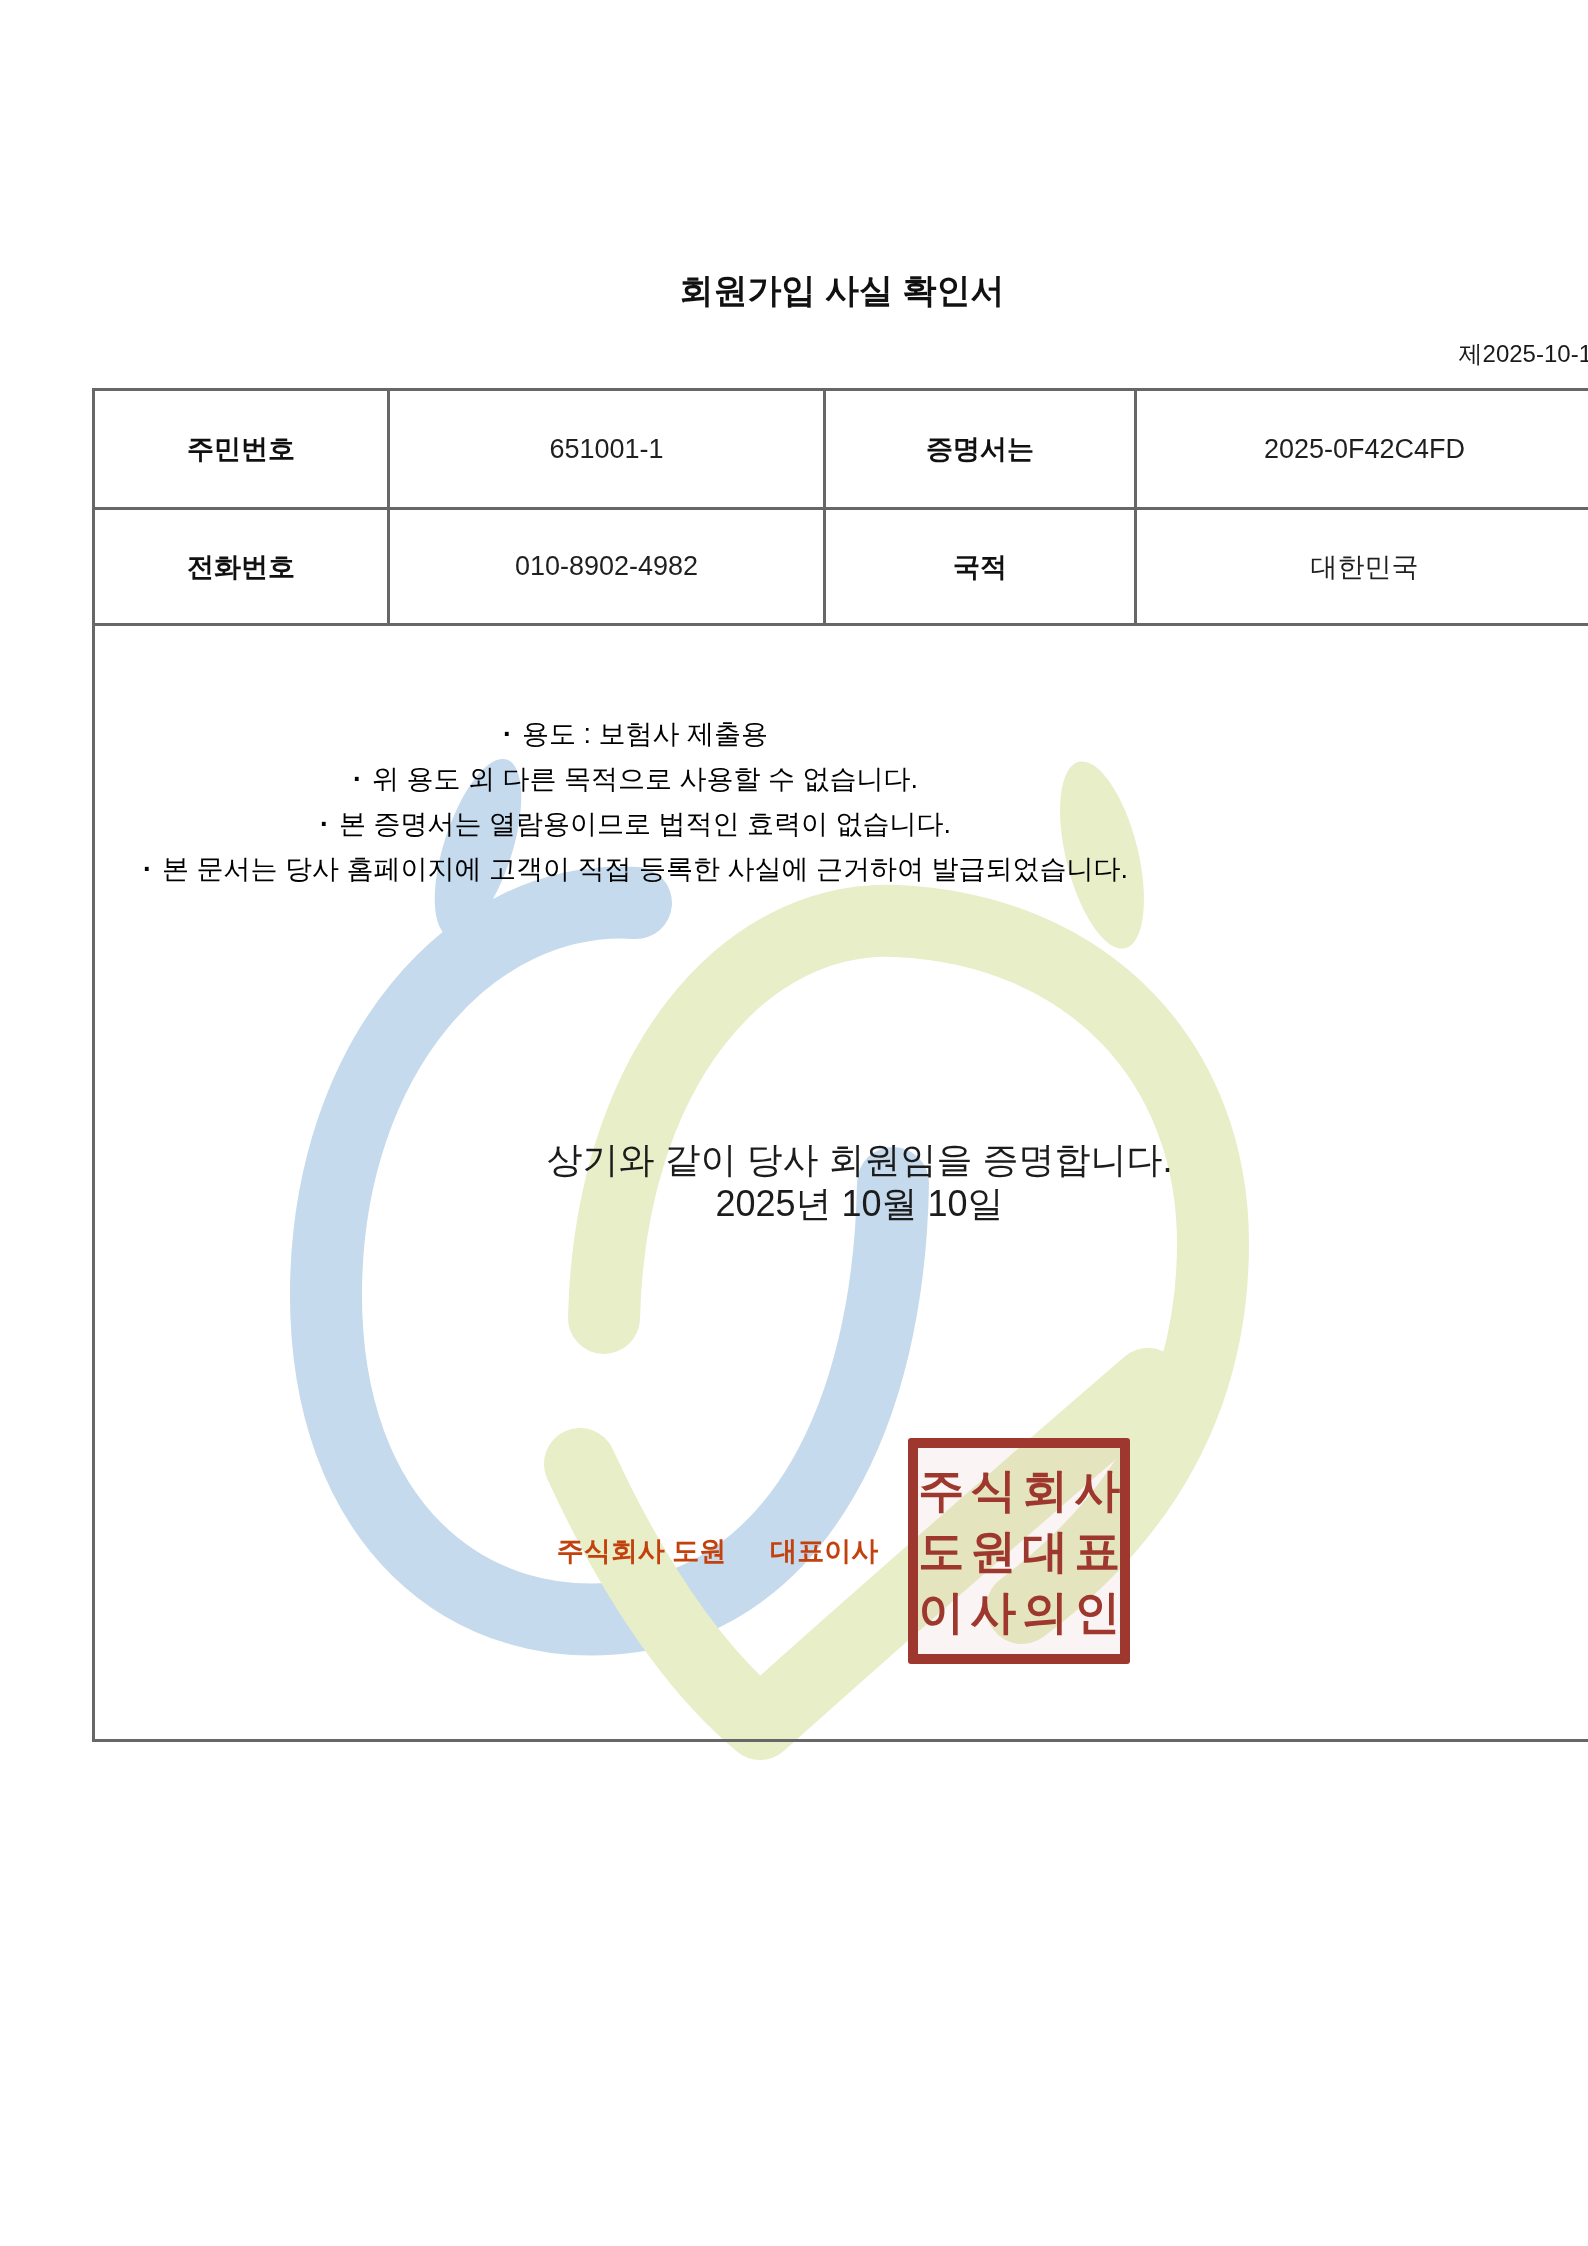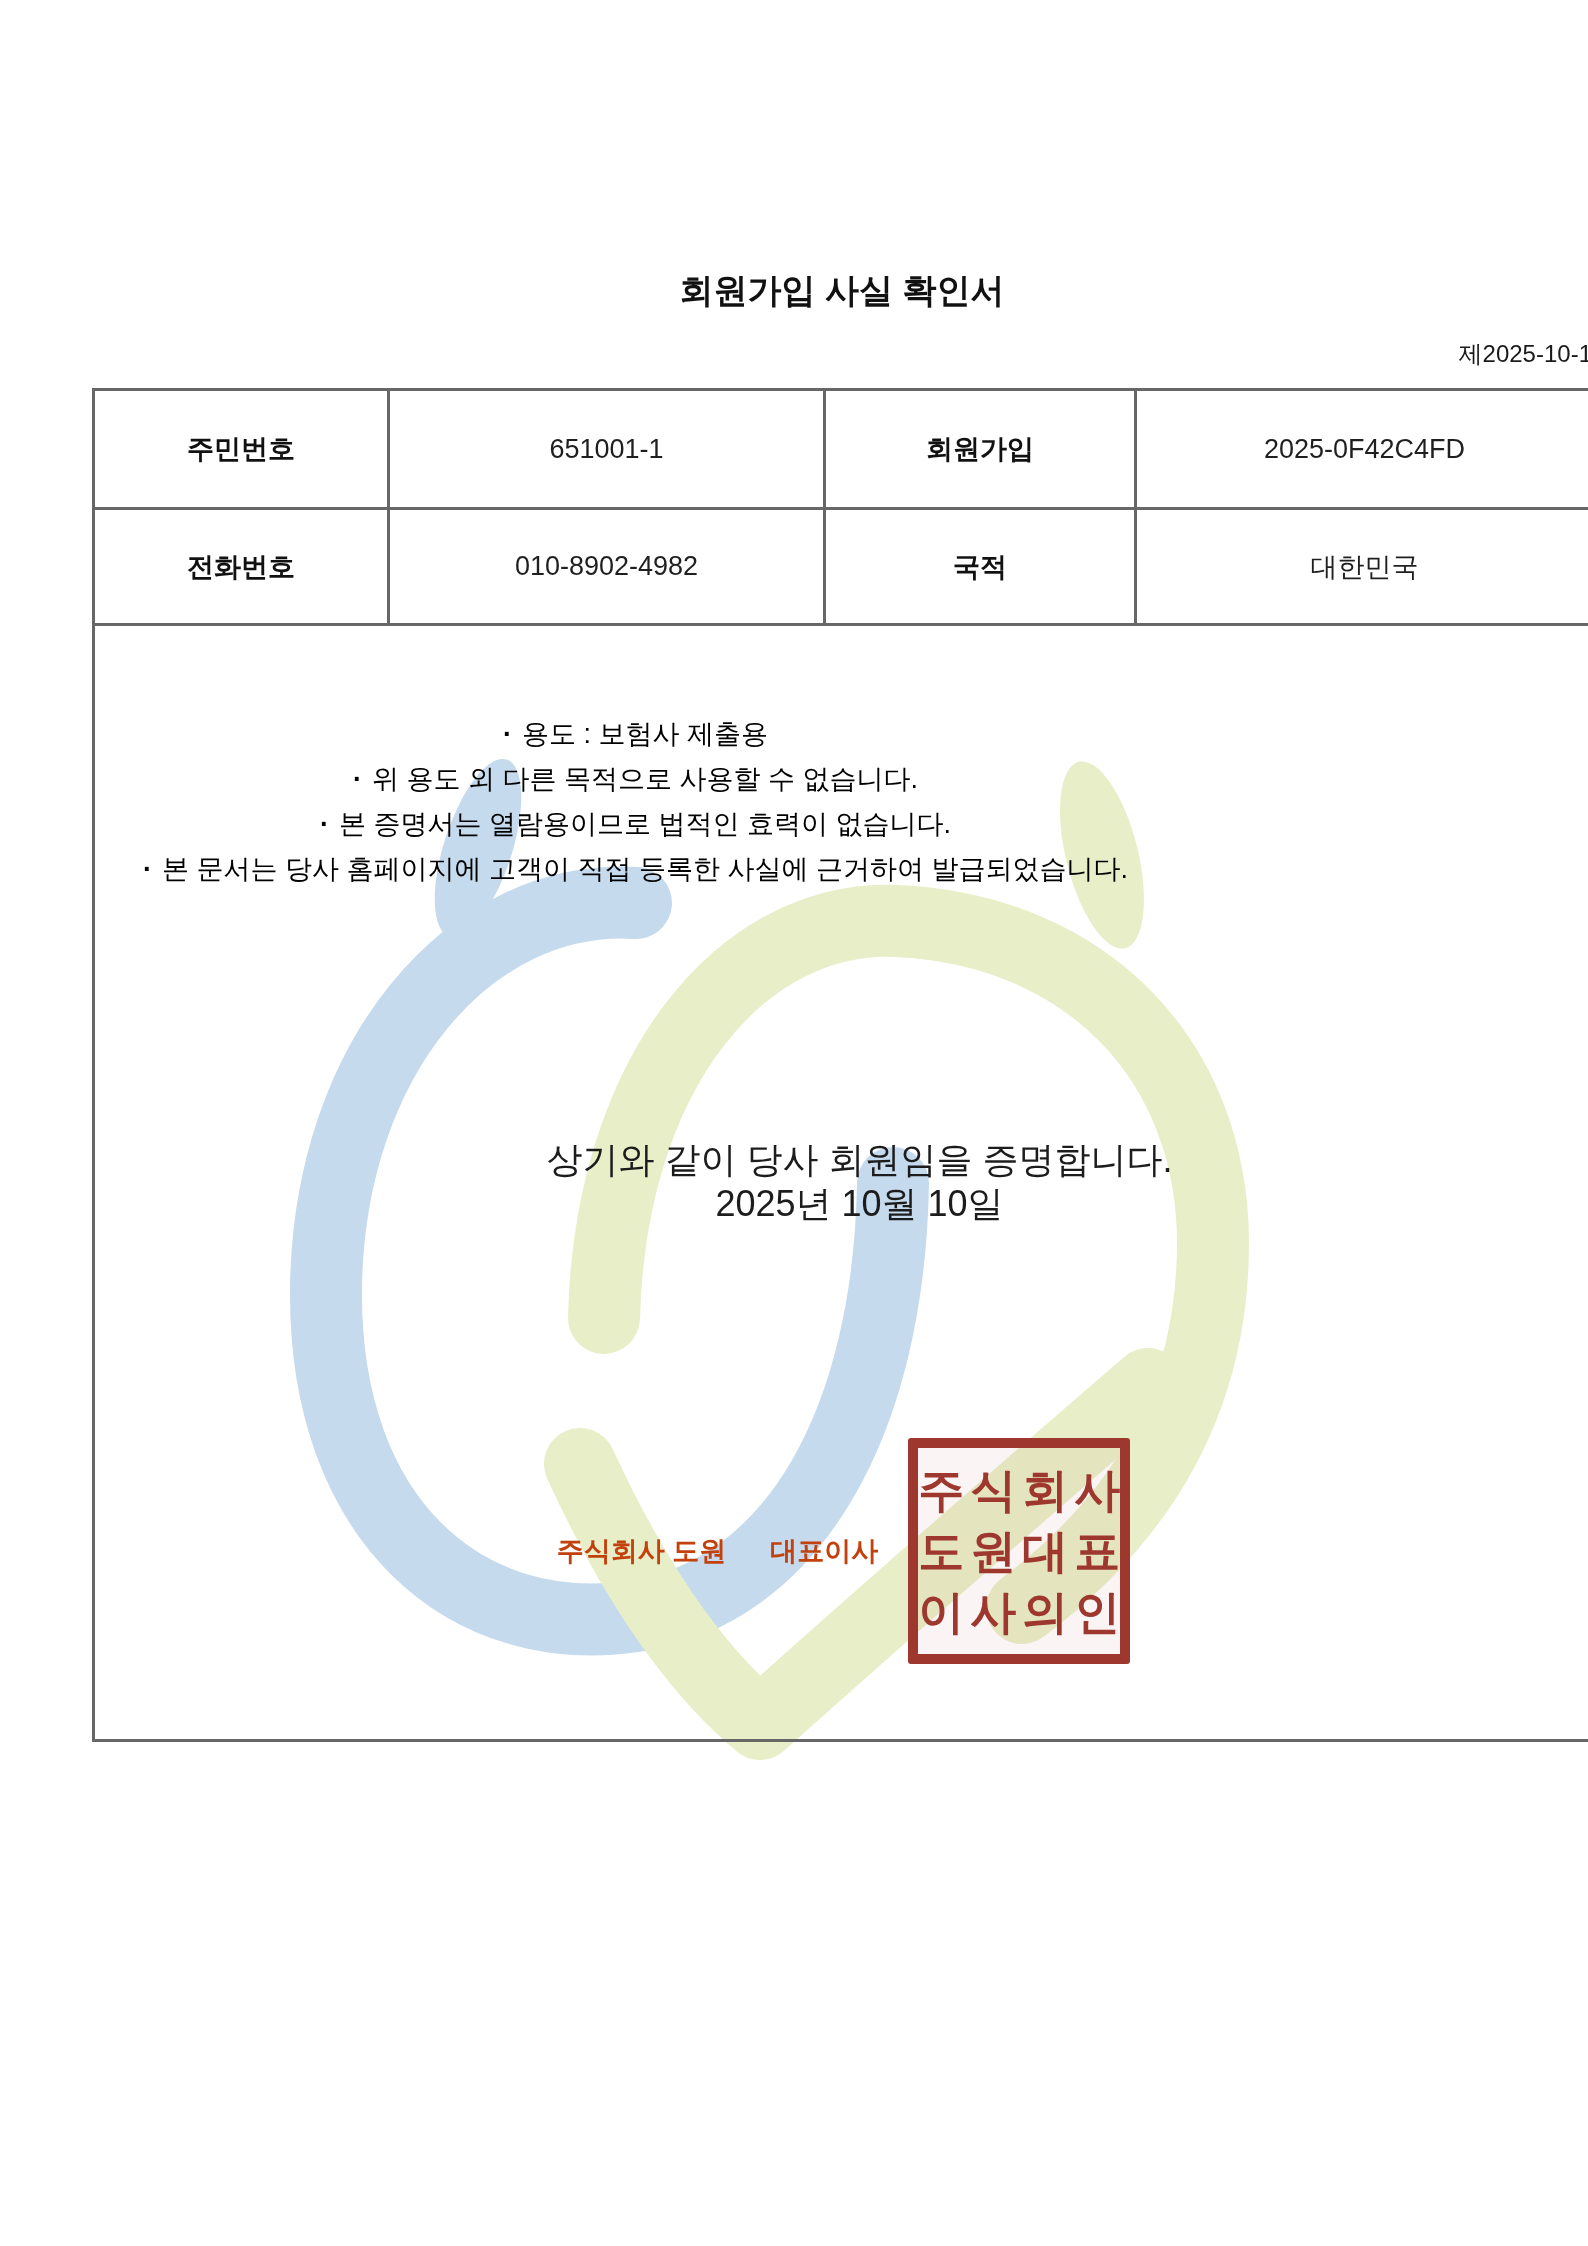--- a/index.html
+++ b/index.html
@@ -102,21 +102,21 @@
       <colgroup>
         <col style="width:295px">
           <col style="width:436px">
           <col style="width:311px">
           <col style="width:458px">
       </colgroup>
       <tbody>
       <tr class="r">
         <td class="lbl">주민번호</td>
         <td class="val">651001-1</td>
-        <td class="lbl">회원가입</td>
+        <td class="lbl">증명서는</td>
         <td class="val">2025-0F42C4FD</td>
       </tr>
       <tr class="r" style="height:116px;">
         <td class="lbl">전화번호</td>
         <td class="val">010-8902-4982</td>
         <td class="lbl">국적</td>
         <td class="val">대한민국</td>
       </tr>
       <tr>
         <td class="bigcell" colspan="4">

